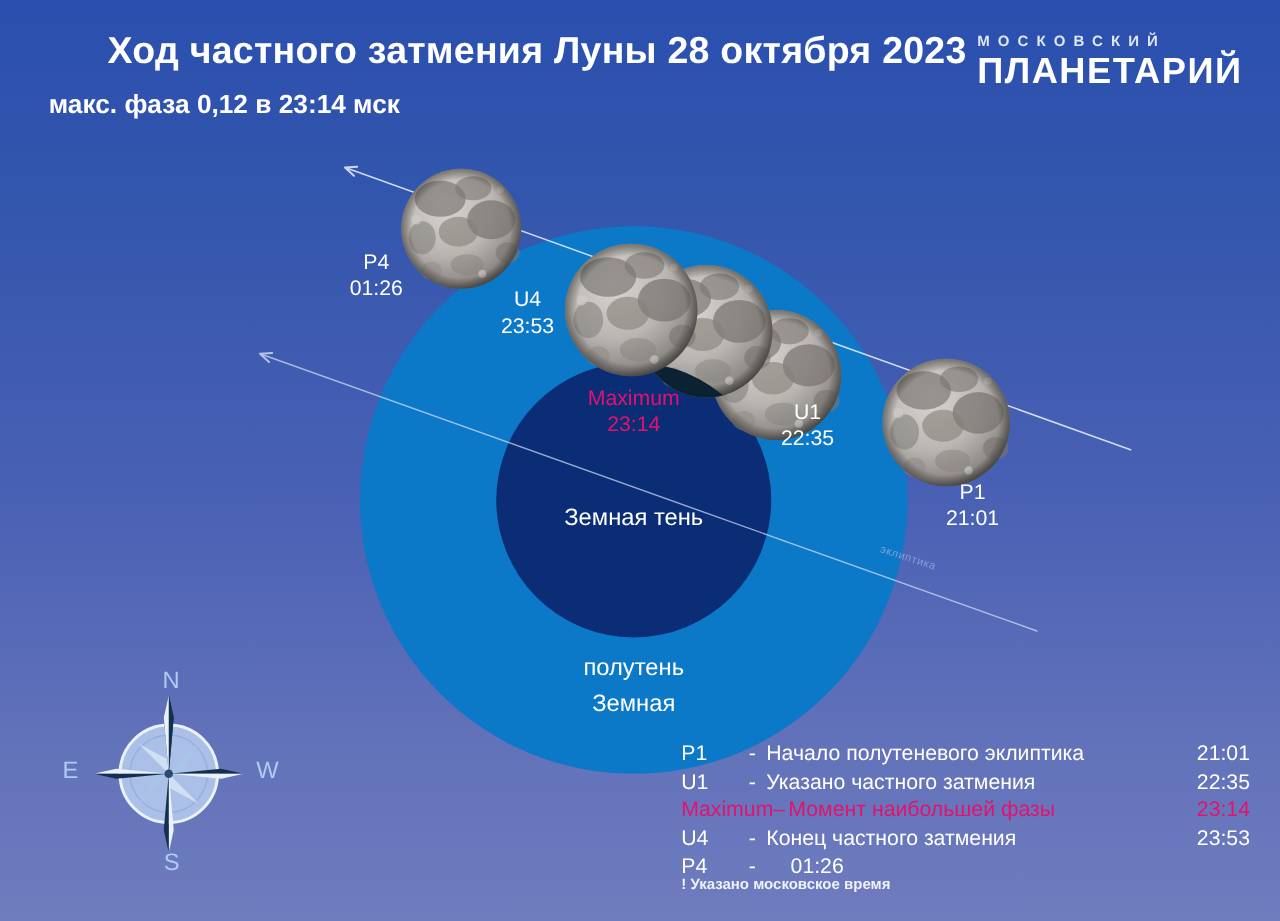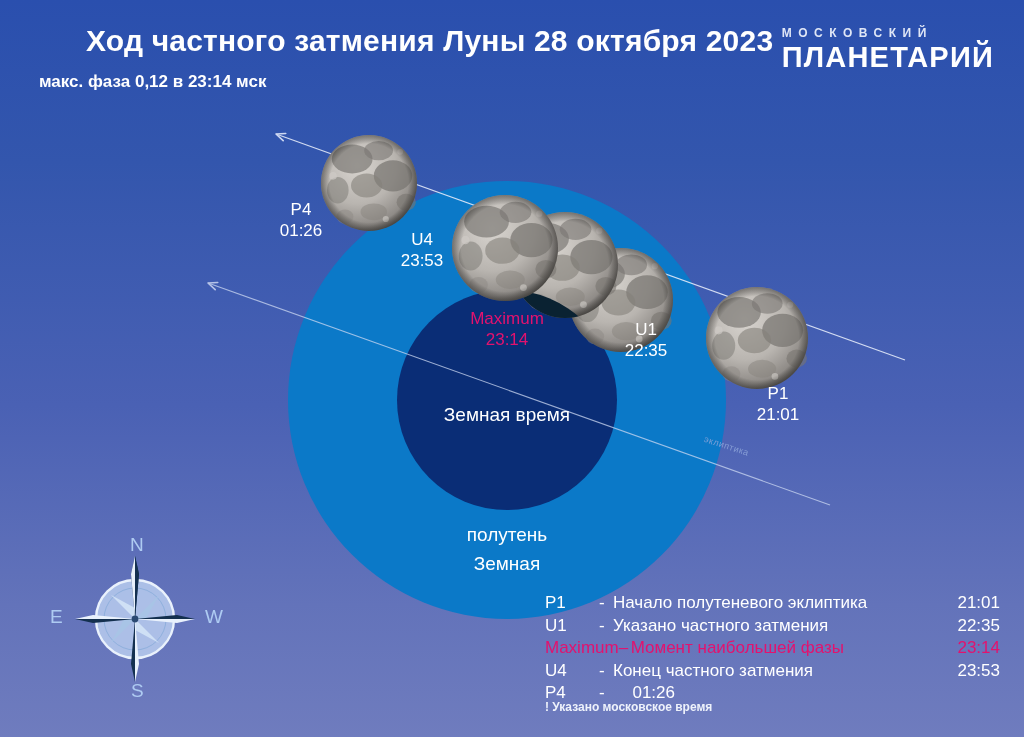--- a/index.html
+++ b/index.html
@@ -14,21 +14,21 @@
 
   
   .title{
     position:absolute;left:38px;top:24px;
     font-size:30px;font-weight:700;color:#ffffff;letter-spacing:.2px;
     white-space:nowrap;
     margin-left:48px;
   }
   .subtitle{
     position:absolute;left:39px;top:72px;
-    font-size:17px;font-weight:700;color:#ffffff;white-space:nowrap;
+    font-size:21px;font-weight:700;color:#ffffff;white-space:nowrap;
   }
   .logo{position:absolute;right:30px;top:26px;}
   .logo-top{
     font-size:12px;font-weight:700;color:#dfe6f6;letter-spacing:6.5px;
     margin-right:-6px;
   }
   .logo-bottom{
     font-size:29px;font-weight:700;color:#ffffff;letter-spacing:1.2px;
     line-height:1.05;margin-top:2px;
   }
@@ -193,21 +193,21 @@
   <div class="lbl" style="left:610px;top:320px;width:72px;">
     <span class="k">U1</span>
     <span class="t">22:35</span>
   </div>
 
   <div class="lbl" style="left:742px;top:384px;width:72px;">
     <span class="k">P1</span>
     <span class="t">21:01</span>
   </div>
 
-  <div class="shadow-lbl" style="left:440px;top:401px;width:134px;">Земная время</div>
+  <div class="shadow-lbl" style="left:440px;top:401px;width:134px;">Земная тень</div>
 
   <div class="shadow-lbl" style="left:442px;top:521px;width:130px;">
     <div>полутень</div>
     <div>Земная</div>
   </div>
 
   <div class="ecl-word">эклиптика</div>
 
   <div class="compass">
     <svg width="120" height="126" viewBox="0 0 120 126">

